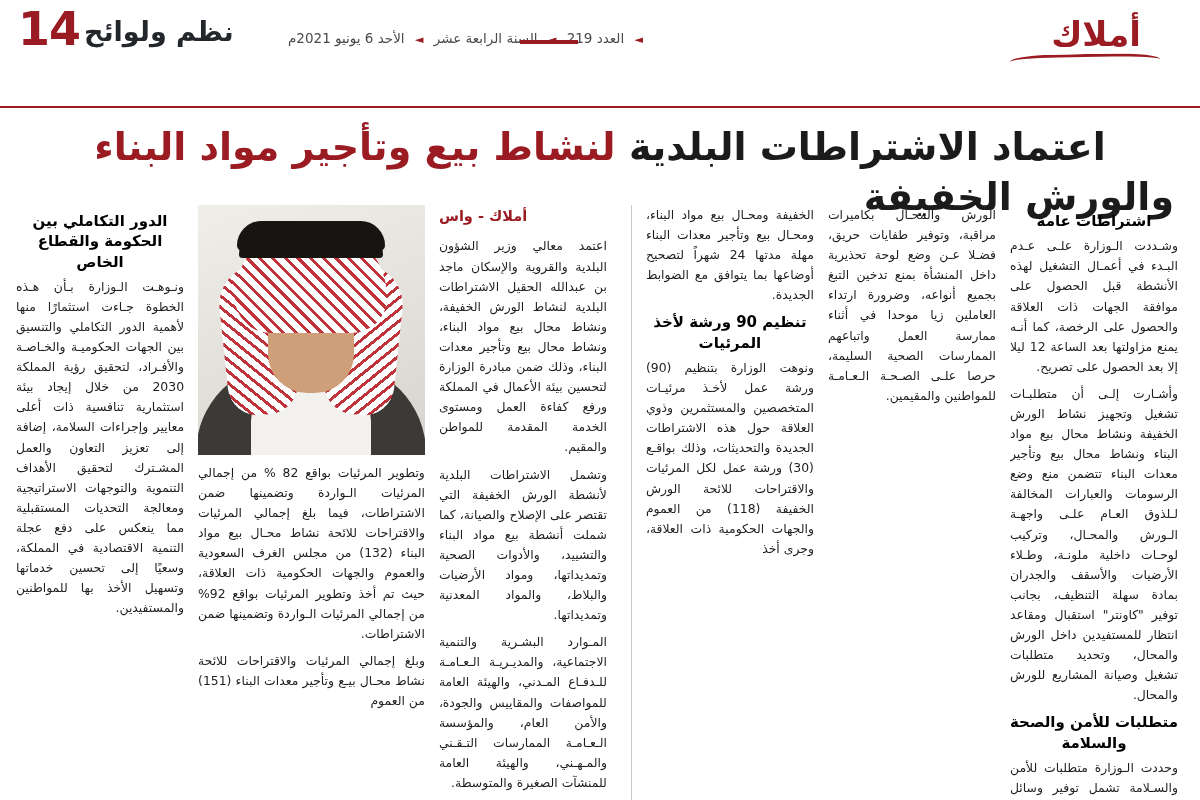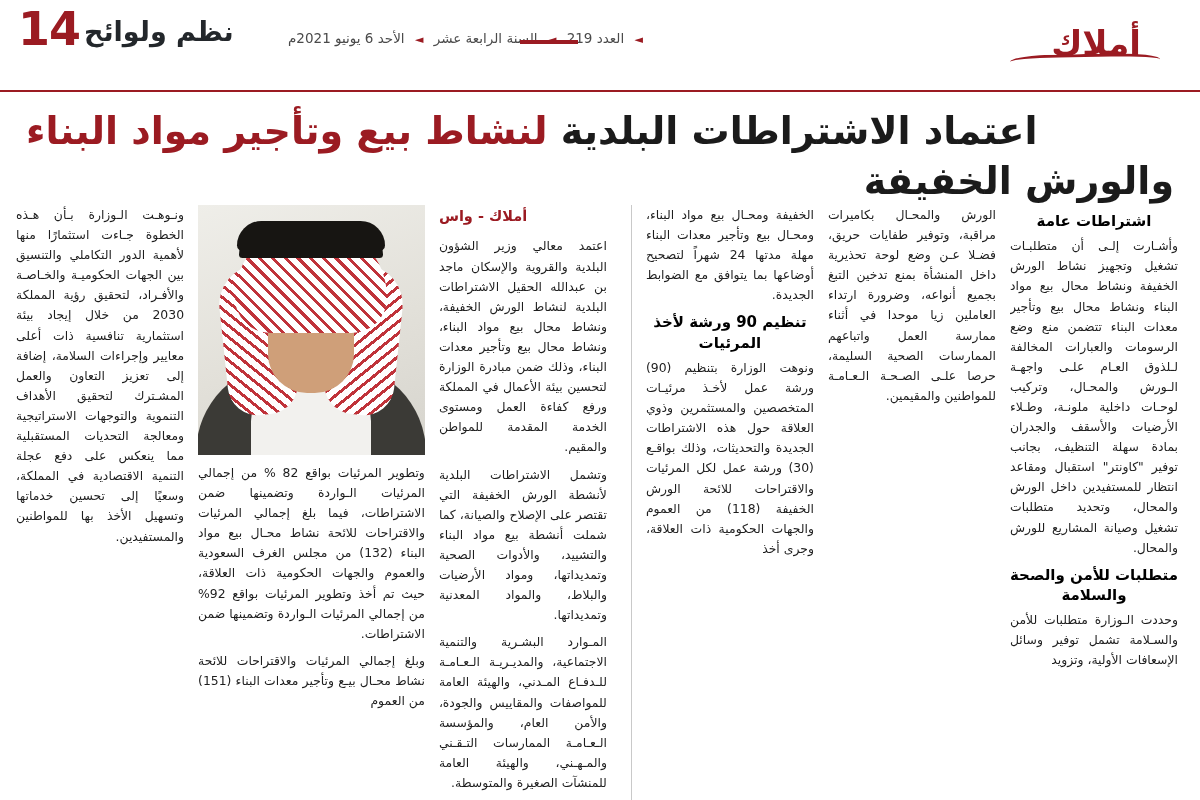--- a/index.html
+++ b/index.html
@@ -7,21 +7,21 @@
     width:1200px;height:800px;
     background:#ffffff;
     font-family:"DejaVu Sans", sans-serif;
     color:#1a1a1a;
     overflow:hidden;
     position:relative;
   }
   
   .masthead{
     position:relative;
-    height:92px;
+    height:108px;
     border-bottom:2px solid #9b1b22;
     box-sizing:border-box;
   }
   .page-num{
     position:absolute; top:6px; left:18px;
     font-size:46px; font-weight:bold; color:#9b1b22;
     line-height:1;
     letter-spacing:-1px;
   }
   .section-name{
@@ -36,37 +36,37 @@
   }
   .issue-line span{margin:0 3px;}
   .issue-sep{color:#9b1b22;font-size:11px;}
   .redbar{
     position:absolute; top:40px; left:520px;
     width:58px; height:4px; background:#9b1b22;
   }
   .logo{
     position:absolute; top:14px; right:24px;
     width:160px; height:58px;
-    display:flex; align-items:center; justify-content:center;
+    display:flex; align-items:flex-start; justify-content:center;
   }
   .logo .word{
     font-size:34px;font-weight:bold;color:#9b1b22;
     letter-spacing:1px;
   }
   .logo .swoosh{
     position:absolute;left:-6px;top:40px;width:150px;height:10px;
     border-top:3px solid #9b1b22;
     border-radius:50%/10px;
     transform:rotate(-1deg);
   }
 
   
   .headline{
     margin:14px 26px 0 26px;
-    text-align:left;
+    text-align:center;
     font-size:38px;
     font-weight:bold;
     line-height:1.35;
     color:#1b1b1b;
   }
   .headline .hl-red{color:#9b1b22;}
   .headline-2{
     margin:2px 26px 0 26px;
     font-size:38px;font-weight:bold;color:#1b1b1b;
   }
@@ -183,20 +183,21 @@
 <div class="headline">
   <span>اعتماد الاشتراطات البلدية</span>
   <span class="hl-red">لنشاط بيع وتأجير مواد البناء</span>
 </div>
 <div class="headline-2">والورش الخفيفة</div>
 
 <div class="body-area">
 
   <div class="col">
     <div class="sub-red">اشتراطات عامة</div>
+    <p>وشـددت الـوزارة علـى عـدم البـدء في أعمـال التشغيل لهذه الأنشطة قبل الحصول على موافقة الجهات ذات العلاقة والحصول على الرخصة، كما أنـه يمنع مزاولتها بعد الساعة 12 ليلا إلا بعد الحصول على تصريح.</p>
     <p>وأشـارت إلـى أن متطلبـات تشغيل وتجهيز نشاط الورش الخفيفة ونشاط محال بيع مواد البناء ونشاط محال بيع وتأجير معدات البناء تتضمن منع وضع الرسومات والعبارات المخالفة لـلذوق العـام علـى واجهـة الـورش والمحـال، وتركيب لوحـات داخلية ملونـة، وطـلاء الأرضيات والأسقف والجدران بمادة سهلة التنظيف، بجانب توفير "كاونتر" استقبال ومقاعد انتظار للمستفيدين داخل الورش والمحال، وتحديد متطلبات تشغيل وصيانة المشاريع للورش والمحال.</p>
     <div class="sub-red">متطلبات للأمن والصحة والسلامة</div>
     <p>وحددت الـوزارة متطلبات للأمن والسـلامة تشمل توفير وسائل الإسعافات الأولية، وتزويد</p>
   </div>
 
   <div class="col">
     <p>الورش والمحـال بكاميرات مراقبة، وتوفير طفايات حريق، فضـلا عـن وضع لوحة تحذيرية داخل المنشأة بمنع تدخين التبغ بجميع أنواعه، وضرورة ارتداء العاملين زيا موحدا في أثناء ممارسة العمل واتباعهم الممارسات الصحية السليمة، حرصا علـى الصـحـة الـعـامـة للمواطنين والمقيمين.</p>
   </div>
 
   <div class="col">
@@ -222,16 +223,17 @@
       <div class="p-ghutra-r"></div>
       <div class="p-face"></div>
       <div class="p-ghutra-top"></div>
       <div class="p-igal"></div>
     </div>
     <p style="margin-top:8px">وتطوير المرئيات بواقع 82 % من إجمالي المرئيات الـواردة وتضمينها ضمن الاشتراطات، فيما بلغ إجمالي المرئيات والاقتراحات للائحة نشاط محـال بيع مواد البناء (132) من مجلس الغرف السعودية والعموم والجهات الحكومية ذات العلاقة، حيث تم أخذ وتطوير المرئيات بواقع 92% من إجمالي المرئيات الـواردة وتضمينها ضمن الاشتراطات.</p>
     <p>وبلغ إجمالي المرئيات والاقتراحات للائحة نشاط محـال بيـع وتأجير معدات البناء (151) من العموم</p>
   </div>
 
   <div class="col">
+    <div class="sub-red">الدور التكاملي بين الحكومة والقطاع الخاص</div>
     <p>ونـوهـت الـوزارة بـأن هـذه الخطوة جـاءت استثمارًا منها لأهمية الدور التكاملي والتنسيق بين الجهات الحكوميـة والخـاصـة والأفـراد، لتحقيق رؤية المملكة 2030 من خلال إيجاد بيئة استثمارية تنافسية ذات أعلى معايير وإجراءات السلامة، إضافة إلى تعزيز التعاون والعمل المشـترك لتحقيق الأهداف التنموية والتوجهات الاستراتيجية ومعالجة التحديات المستقبلية مما ينعكس على دفع عجلة التنمية الاقتصادية في المملكة، وسعيًا إلى تحسين خدماتها وتسهيل الأخذ بها للمواطنين والمستفيدين.</p>
   </div>
 
 </div>
 
 </body></html>

